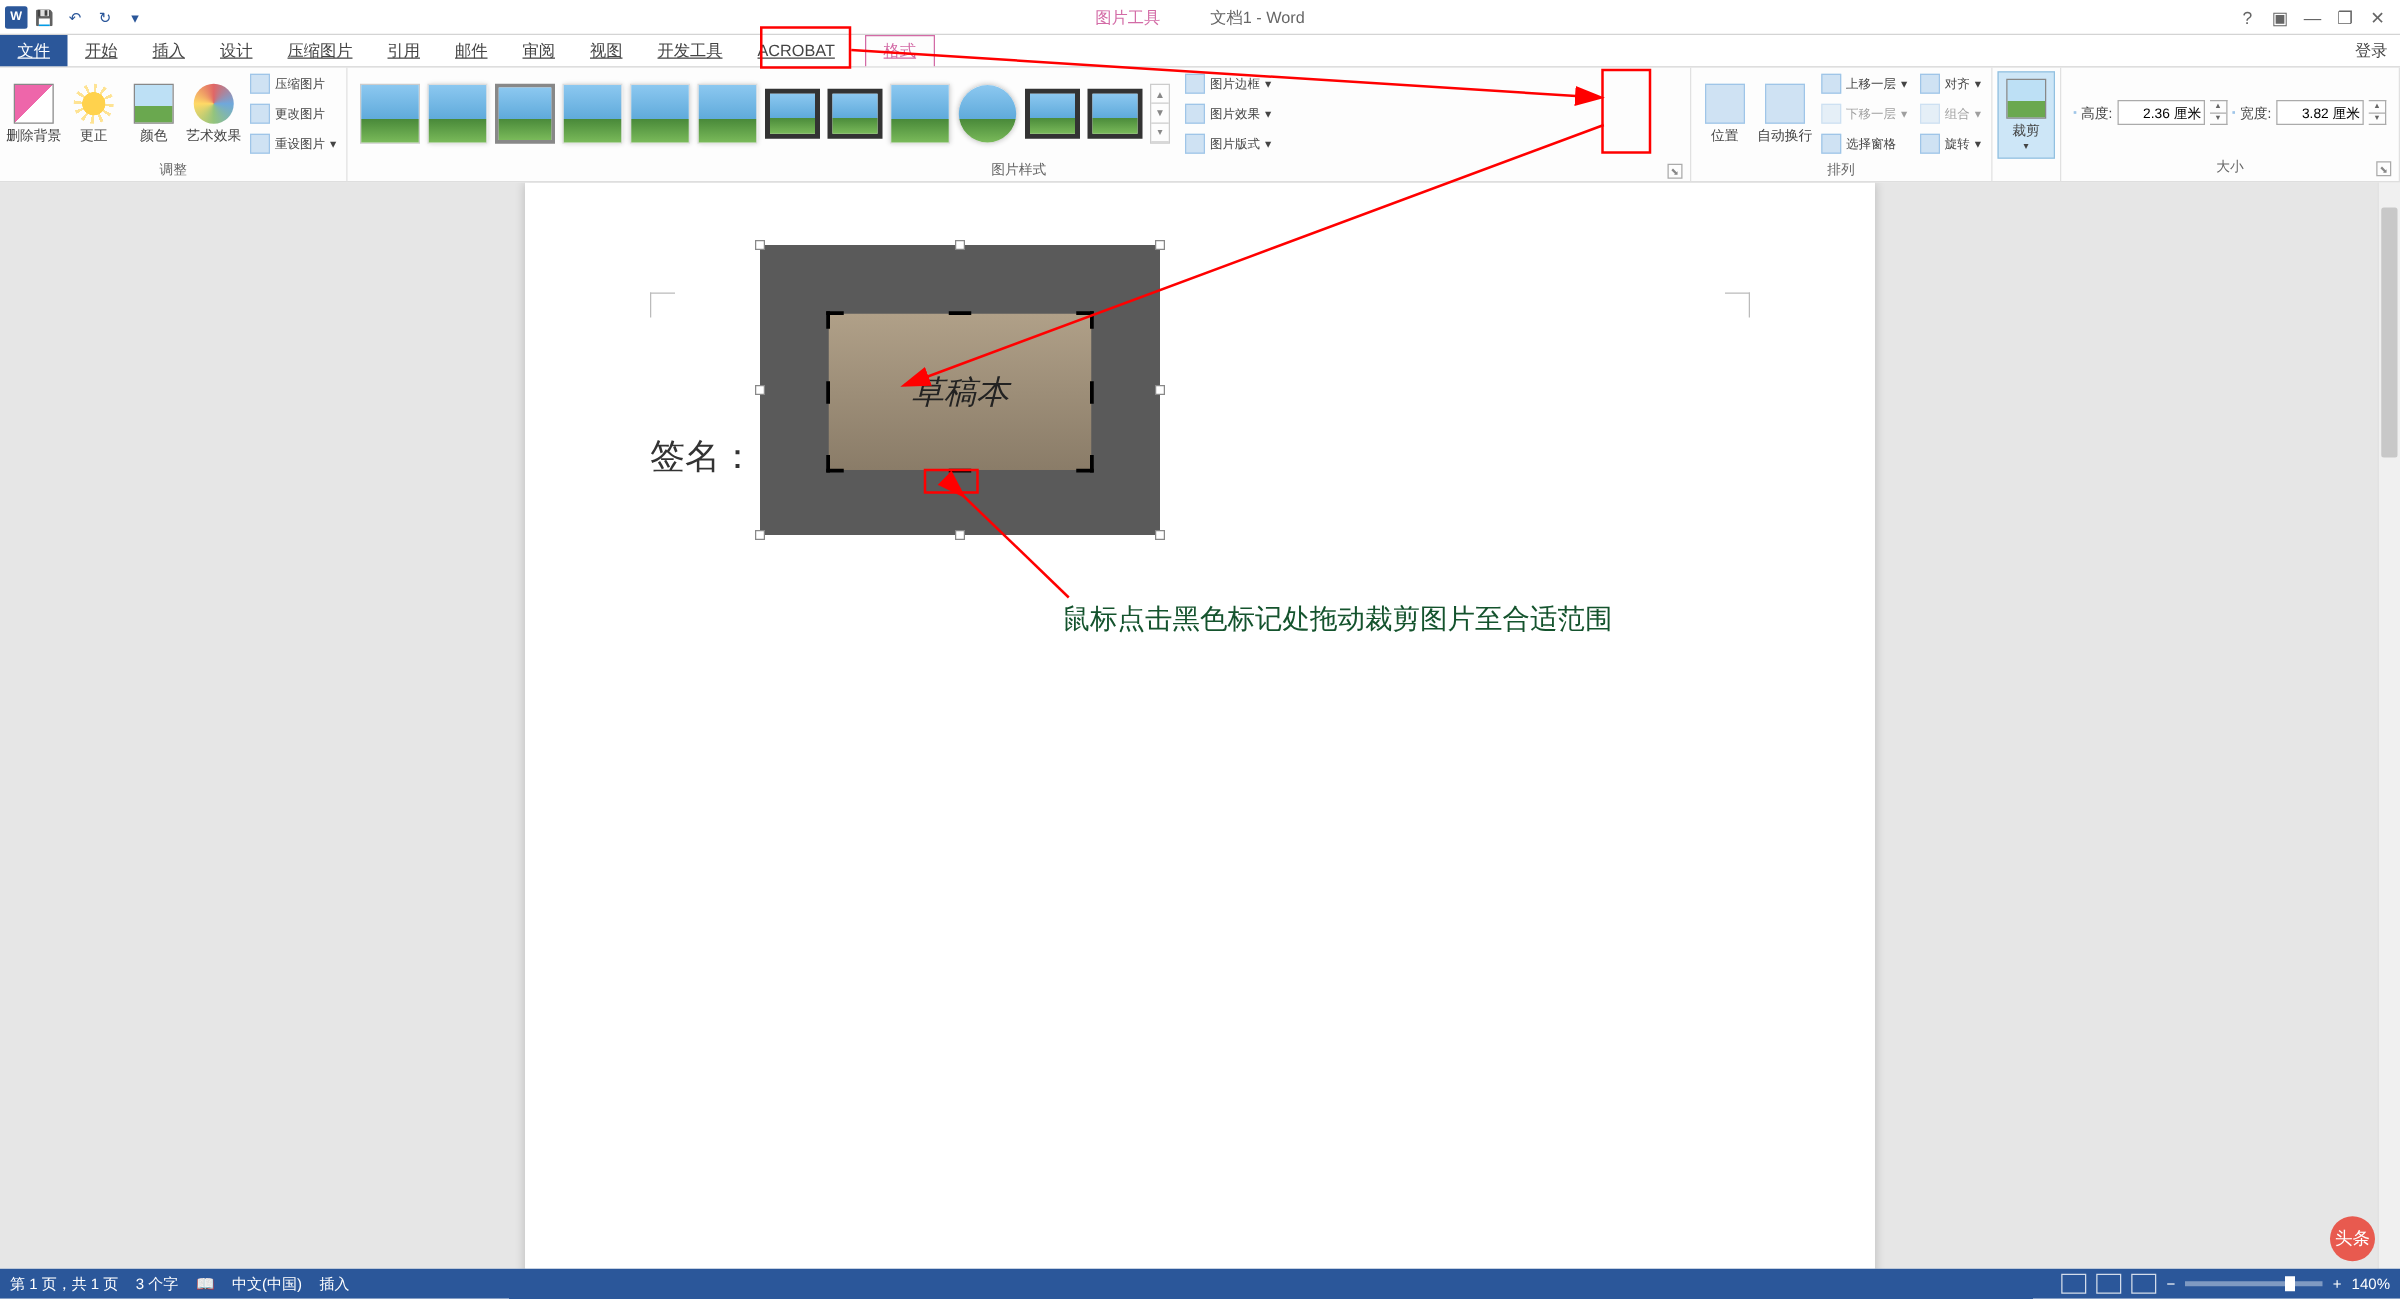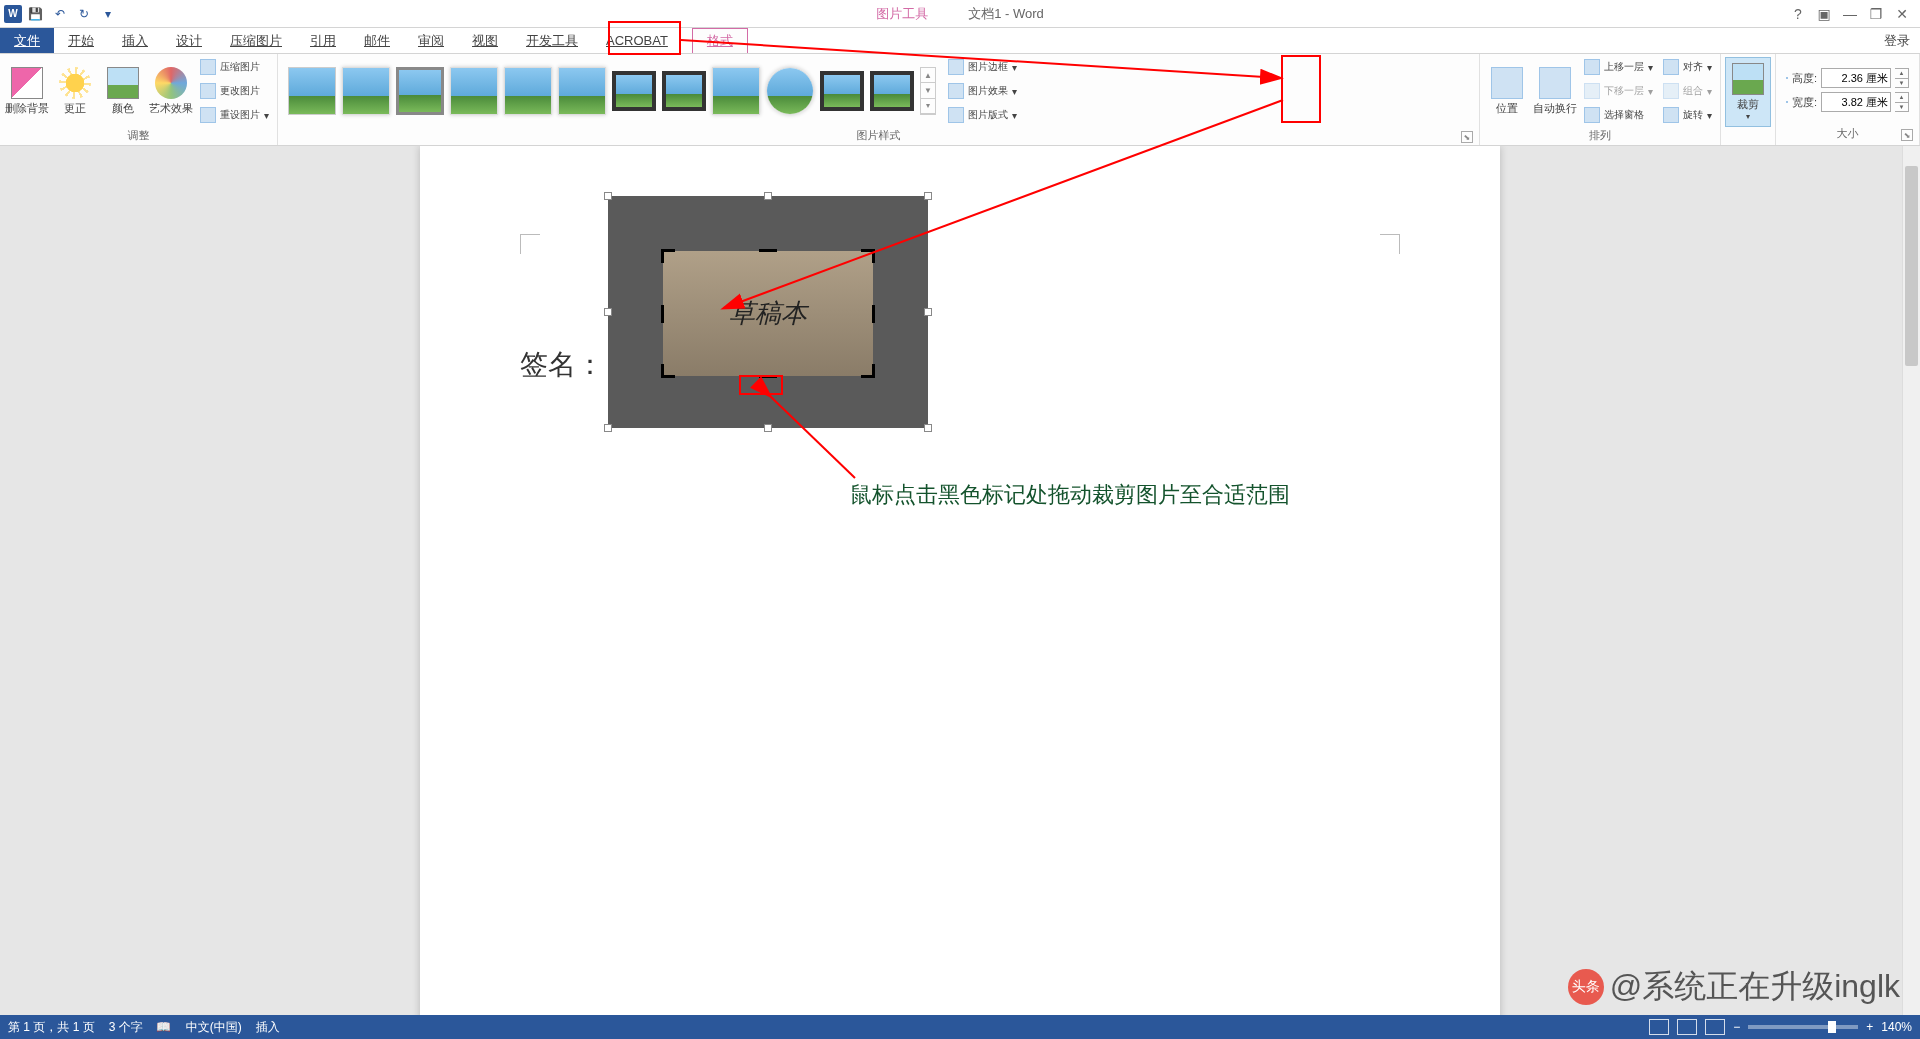--- a/index.html
+++ b/index.html
@@ -28,21 +28,21 @@
 .small-btn{height:22px;display:flex;align-items:center;gap:4px;padding:0 4px;font-size:10px;color:#444;cursor:pointer;white-space:nowrap;}
 .small-btn .mico{width:16px;height:16px;}
 .style-gallery{display:flex;gap:6px;align-items:center;padding:0 6px;}
 .style-thumb{width:48px;height:48px;border:1px solid #ccc;cursor:pointer;display:flex;align-items:center;justify-content:center;position:relative;}
 .style-thumb.framed{border:4px solid #333;width:44px;height:40px;}
 .style-thumb.soft{border:1px solid #ddd;box-shadow:0 0 4px rgba(0,0,0,.2);}
 .style-thumb.oval{border-radius:50%;}
 .thumb-img{width:100%;height:100%;background:linear-gradient(#8cc8f0,#5faadb 60%,#4a8a3a 60%,#7aba5a);}
 .gal-scroll{width:16px;height:48px;border:1px solid #ccc;display:flex;flex-direction:column;}
 .gal-scroll div{flex:1;border-bottom:1px solid #ccc;display:flex;align-items:center;justify-content:center;font-size:8px;color:#888;}
-.size-group{display:flex;flex-direction:column;gap:4px;justify-content:center;padding:12px 6px;}
+.size-group{display:flex;flex-direction:row;gap:4px;justify-content:center;padding:12px 6px;}
 .size-row{display:flex;align-items:center;gap:4px;font-size:11px;color:#444;}
 .size-input{width:70px;height:20px;border:1px solid #ababab;text-align:right;padding-right:2px;font-size:11px;}
 .spinner{width:14px;height:20px;border:1px solid #ababab;border-left:none;display:flex;flex-direction:column;}
 .spinner div{flex:1;font-size:6px;display:flex;align-items:center;justify-content:center;color:#666;border-bottom:1px solid #ababab;}
 .spinner div:last-child{border:none;}
 .ico-sun{background:radial-gradient(circle,#ffd24d 40%,transparent 42%);position:relative;}
 .ico-sun::before{content:"";position:absolute;inset:0;background:repeating-conic-gradient(#ffd24d 0 10deg,transparent 10deg 30deg);border-radius:50%;opacity:.6;}
 .ico-mount{background:linear-gradient(#bde0f5,#bde0f5 55%,#6aa84f 55%);border:1px solid #888;}
 .ico-art{background:conic-gradient(#e06666,#6fa8dc,#93c47d,#ffd966,#e06666);border-radius:50%;}
 .ico-eraser{background:linear-gradient(135deg,#e6a 50%,#fff 50%);border:1px solid #888;}
@@ -343,14 +343,13 @@
       </div>
     <span>+</span>
     <span>140%</span>
   </div>
 </div>
 
 <div class="watermark">
   <div class="wm-ico">
       <span>头条</span>
     </div>
-  <span>@系统正在升级inglk</span>
 </div>
 
 </body></html>

